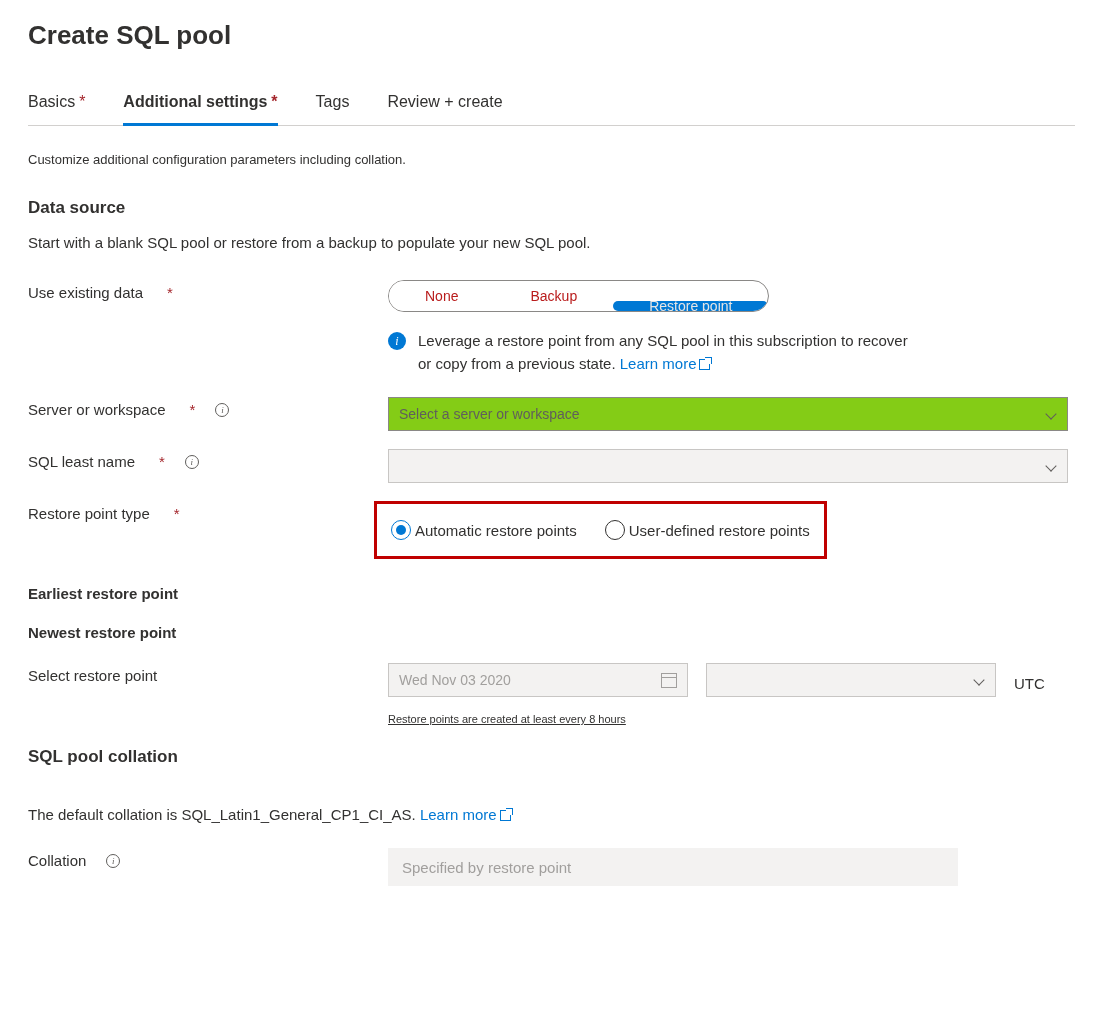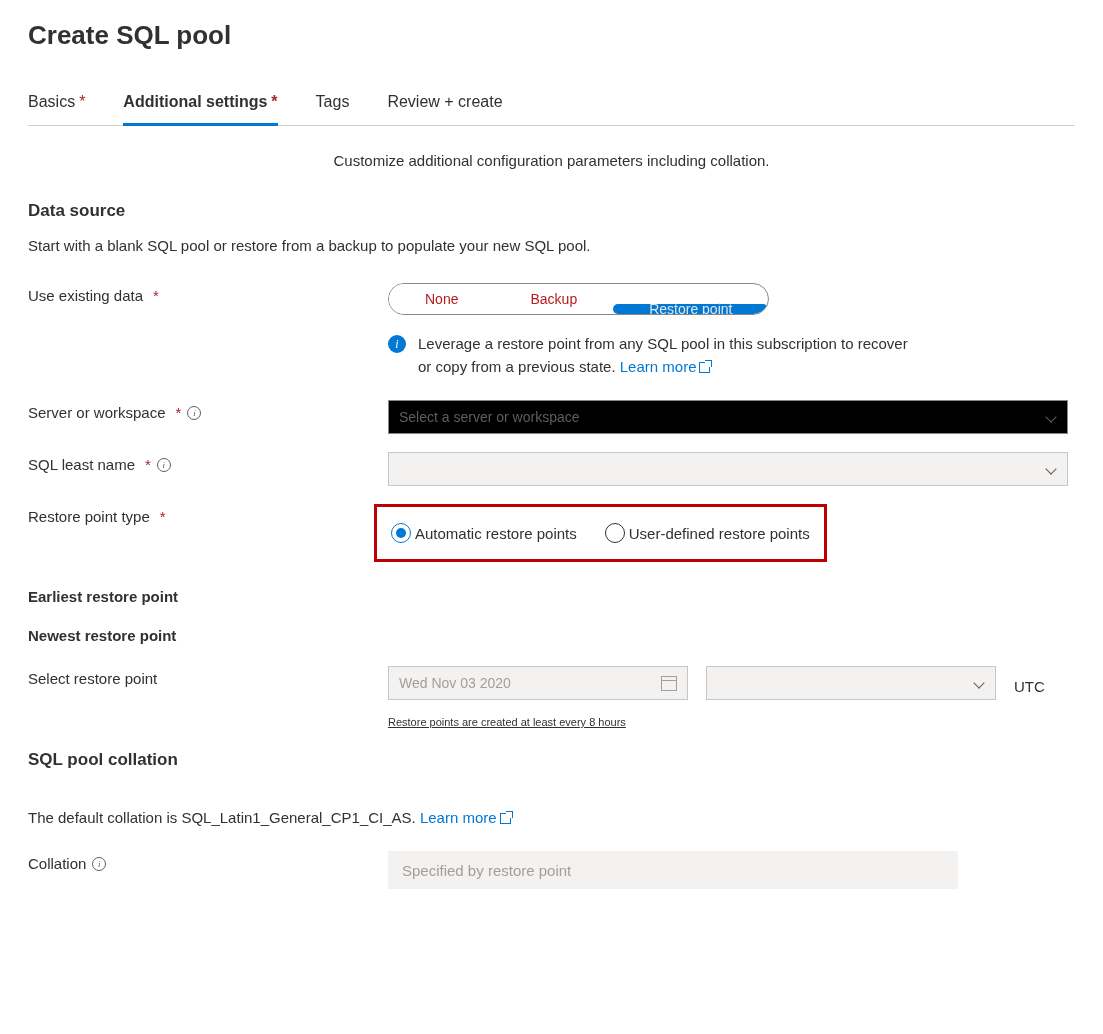--- a/index.html
+++ b/index.html
@@ -29,41 +29,41 @@
     color: #323130;
     position: relative;
     white-space: nowrap;
   }
   .tab.active {
     font-weight: 600;
     border-bottom: 3px solid #0078d4;
     margin-bottom: -1px;
   }
   .req { color: #a4262c; margin-left: 4px; }
-  .intro { margin-bottom: 28px; font-size: 15px; line-height: 1.5; text-align: center; }
+  .intro { margin-bottom: 28px; font-size: 13px; line-height: 1.5; }
   .section-heading {
     font-size: 17px;
     font-weight: 600;
     margin: 18px 0 14px 0;
   }
   .desc { font-size: 15px; line-height: 1.5; margin-bottom: 26px; }
   .row {
     display: flex;
     align-items: flex-start;
     margin-bottom: 22px;
   }
   .row.compact { margin-bottom: 18px; }
   .label-col {
     width: 360px;
     flex-shrink: 0;
     font-size: 15px;
     padding-top: 4px;
     display: flex;
     align-items: center;
-    gap: 6px;
+    gap: 20px;
   }
   .label-bold { font-weight: 600; }
   .info-icon {
     display: inline-flex;
     align-items: center;
     justify-content: center;
     width: 14px;
     height: 14px;
     border: 1px solid #605e5c;
     border-radius: 50%;
@@ -138,21 +138,21 @@
   .select-box {
     border: 1px solid #8a8886;
     height: 34px;
     display: flex;
     align-items: center;
     padding: 0 10px;
     color: #605e5c;
     font-size: 14px;
     justify-content: space-between;
     cursor: pointer;
-    background: #000000;
+    background: #84cc16;
   }
   .select-box.disabled {
     background: #f3f2f1;
     border-color: #c8c6c4;
     color: #a19f9d;
     cursor: not-allowed;
   }
   .chevron {
     width: 12px; height: 12px;
     position: relative;

